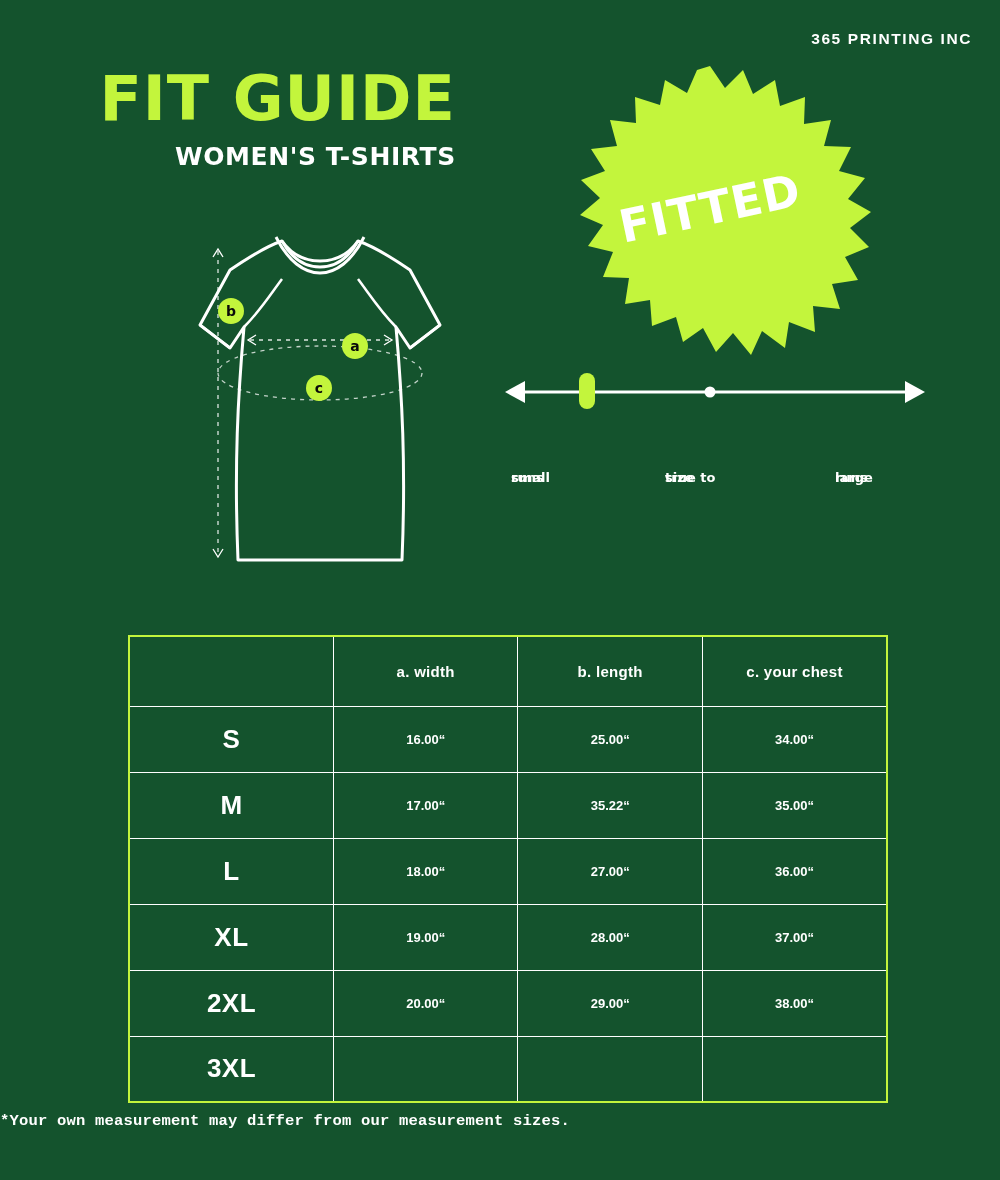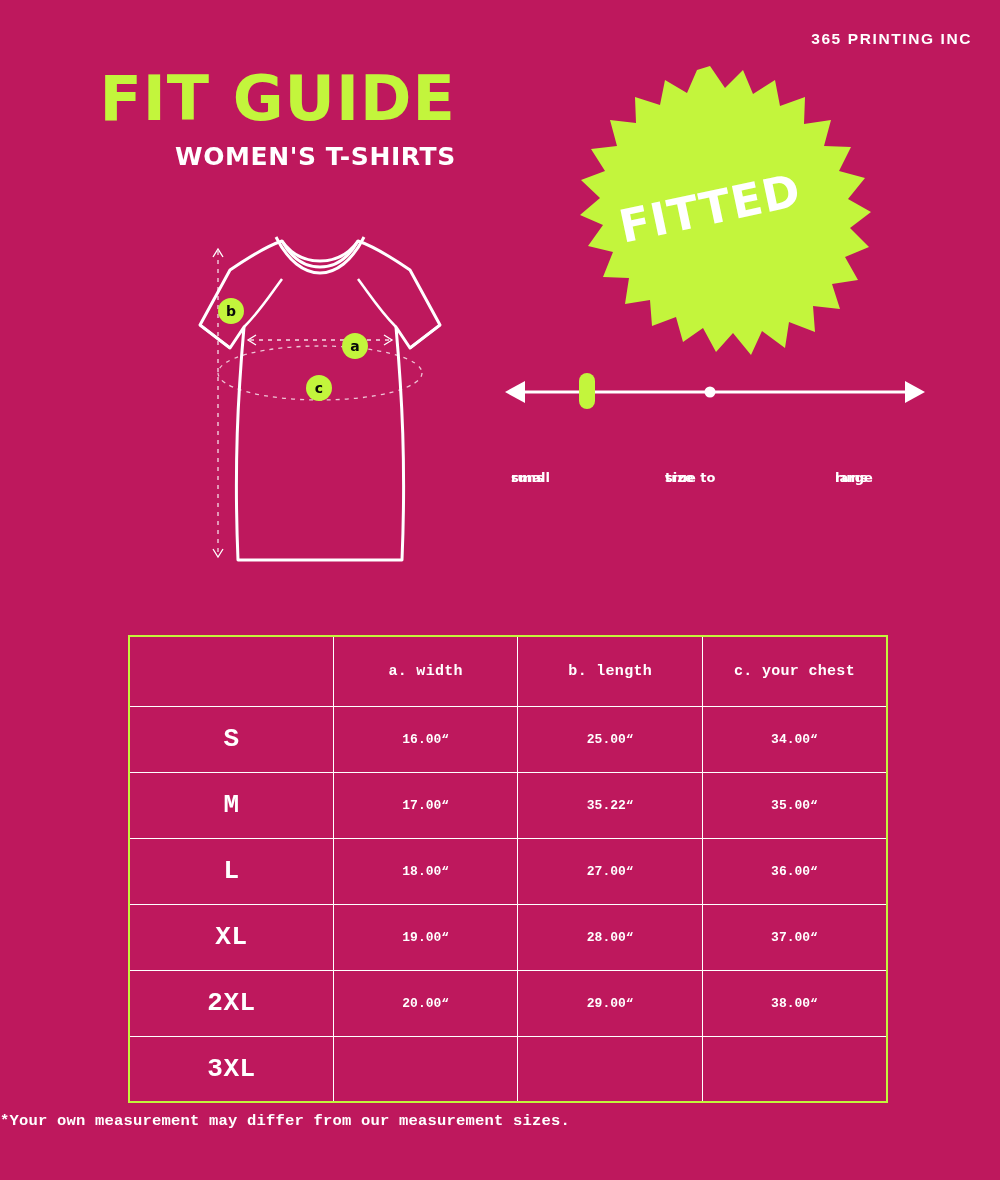--- a/index.html
+++ b/index.html
@@ -8,21 +8,21 @@
     height: 1180px;
     background: #0a0a0a;
     font-family: "Liberation Sans", sans-serif;
     color: #ffffff;
     overflow: hidden;
   }
   .page {
     position: relative;
     width: 1000px;
     height: 1180px;
-    background: #be185d;
+    background: #14532d;
   }
 
   
   .brand {
     position: absolute;
     top: 30px;
     right: 28px;
     font-size: 15.5px;
     font-weight: bold;
     letter-spacing: 1.6px;
@@ -157,21 +157,21 @@
   table.fit-table {
     width: 760px;
     border-collapse: collapse;
     border: 2px solid #c3f53c;
   }
   table.fit-table td, table.fit-table th {
     border: 1px solid #ffffff;
     height: 66px;
     text-align: center;
     vertical-align: middle;
-    font-family: Liberation Mono, monospace;
+    font-family: Liberation Sans, sans-serif;
   }
   table.fit-table thead th {
     border-top: none;
     font-size: 15px;
     font-weight: bold;
     letter-spacing: 0.3px;
     color: #ffffff;
     height: 70px;
   }
   table.fit-table thead th:first-child { border-left: none; }

